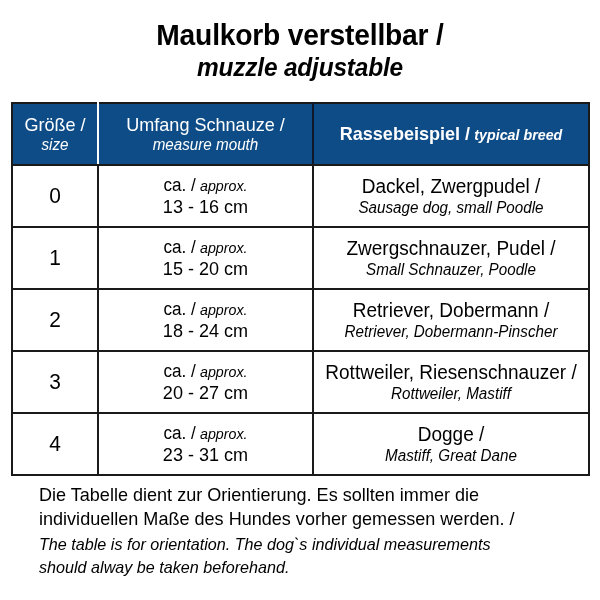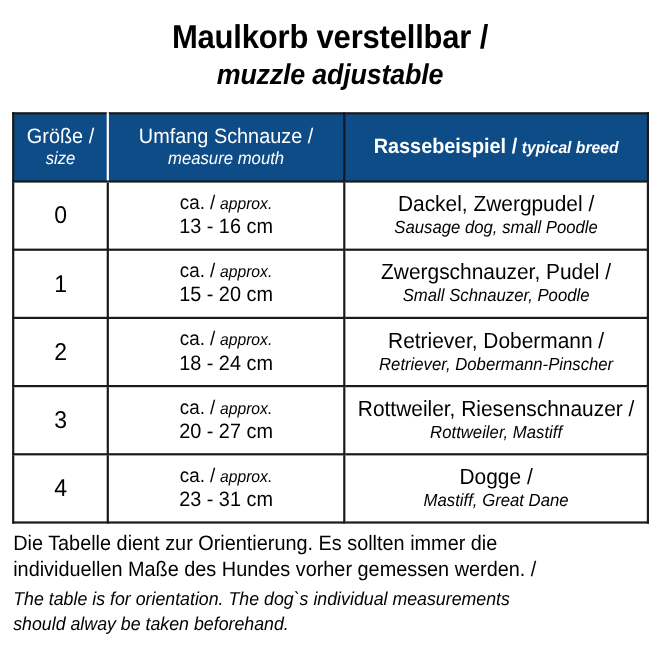--- a/index.html
+++ b/index.html
@@ -146,21 +146,21 @@
     font-style: italic;
     line-height: 19px;
     transform: scaleX(0.95);
     white-space: nowrap;
   }
 
   
   .footer {
     position: absolute;
     top: 483px;
-    left: 12px;
+    left: 39px;
     width: 556px;
   }
   .foot-de {
     font-size: 19px;
     line-height: 24px;
     transform: scaleX(0.95);
     transform-origin: left center;
     white-space: nowrap;
   }
   .foot-en {

